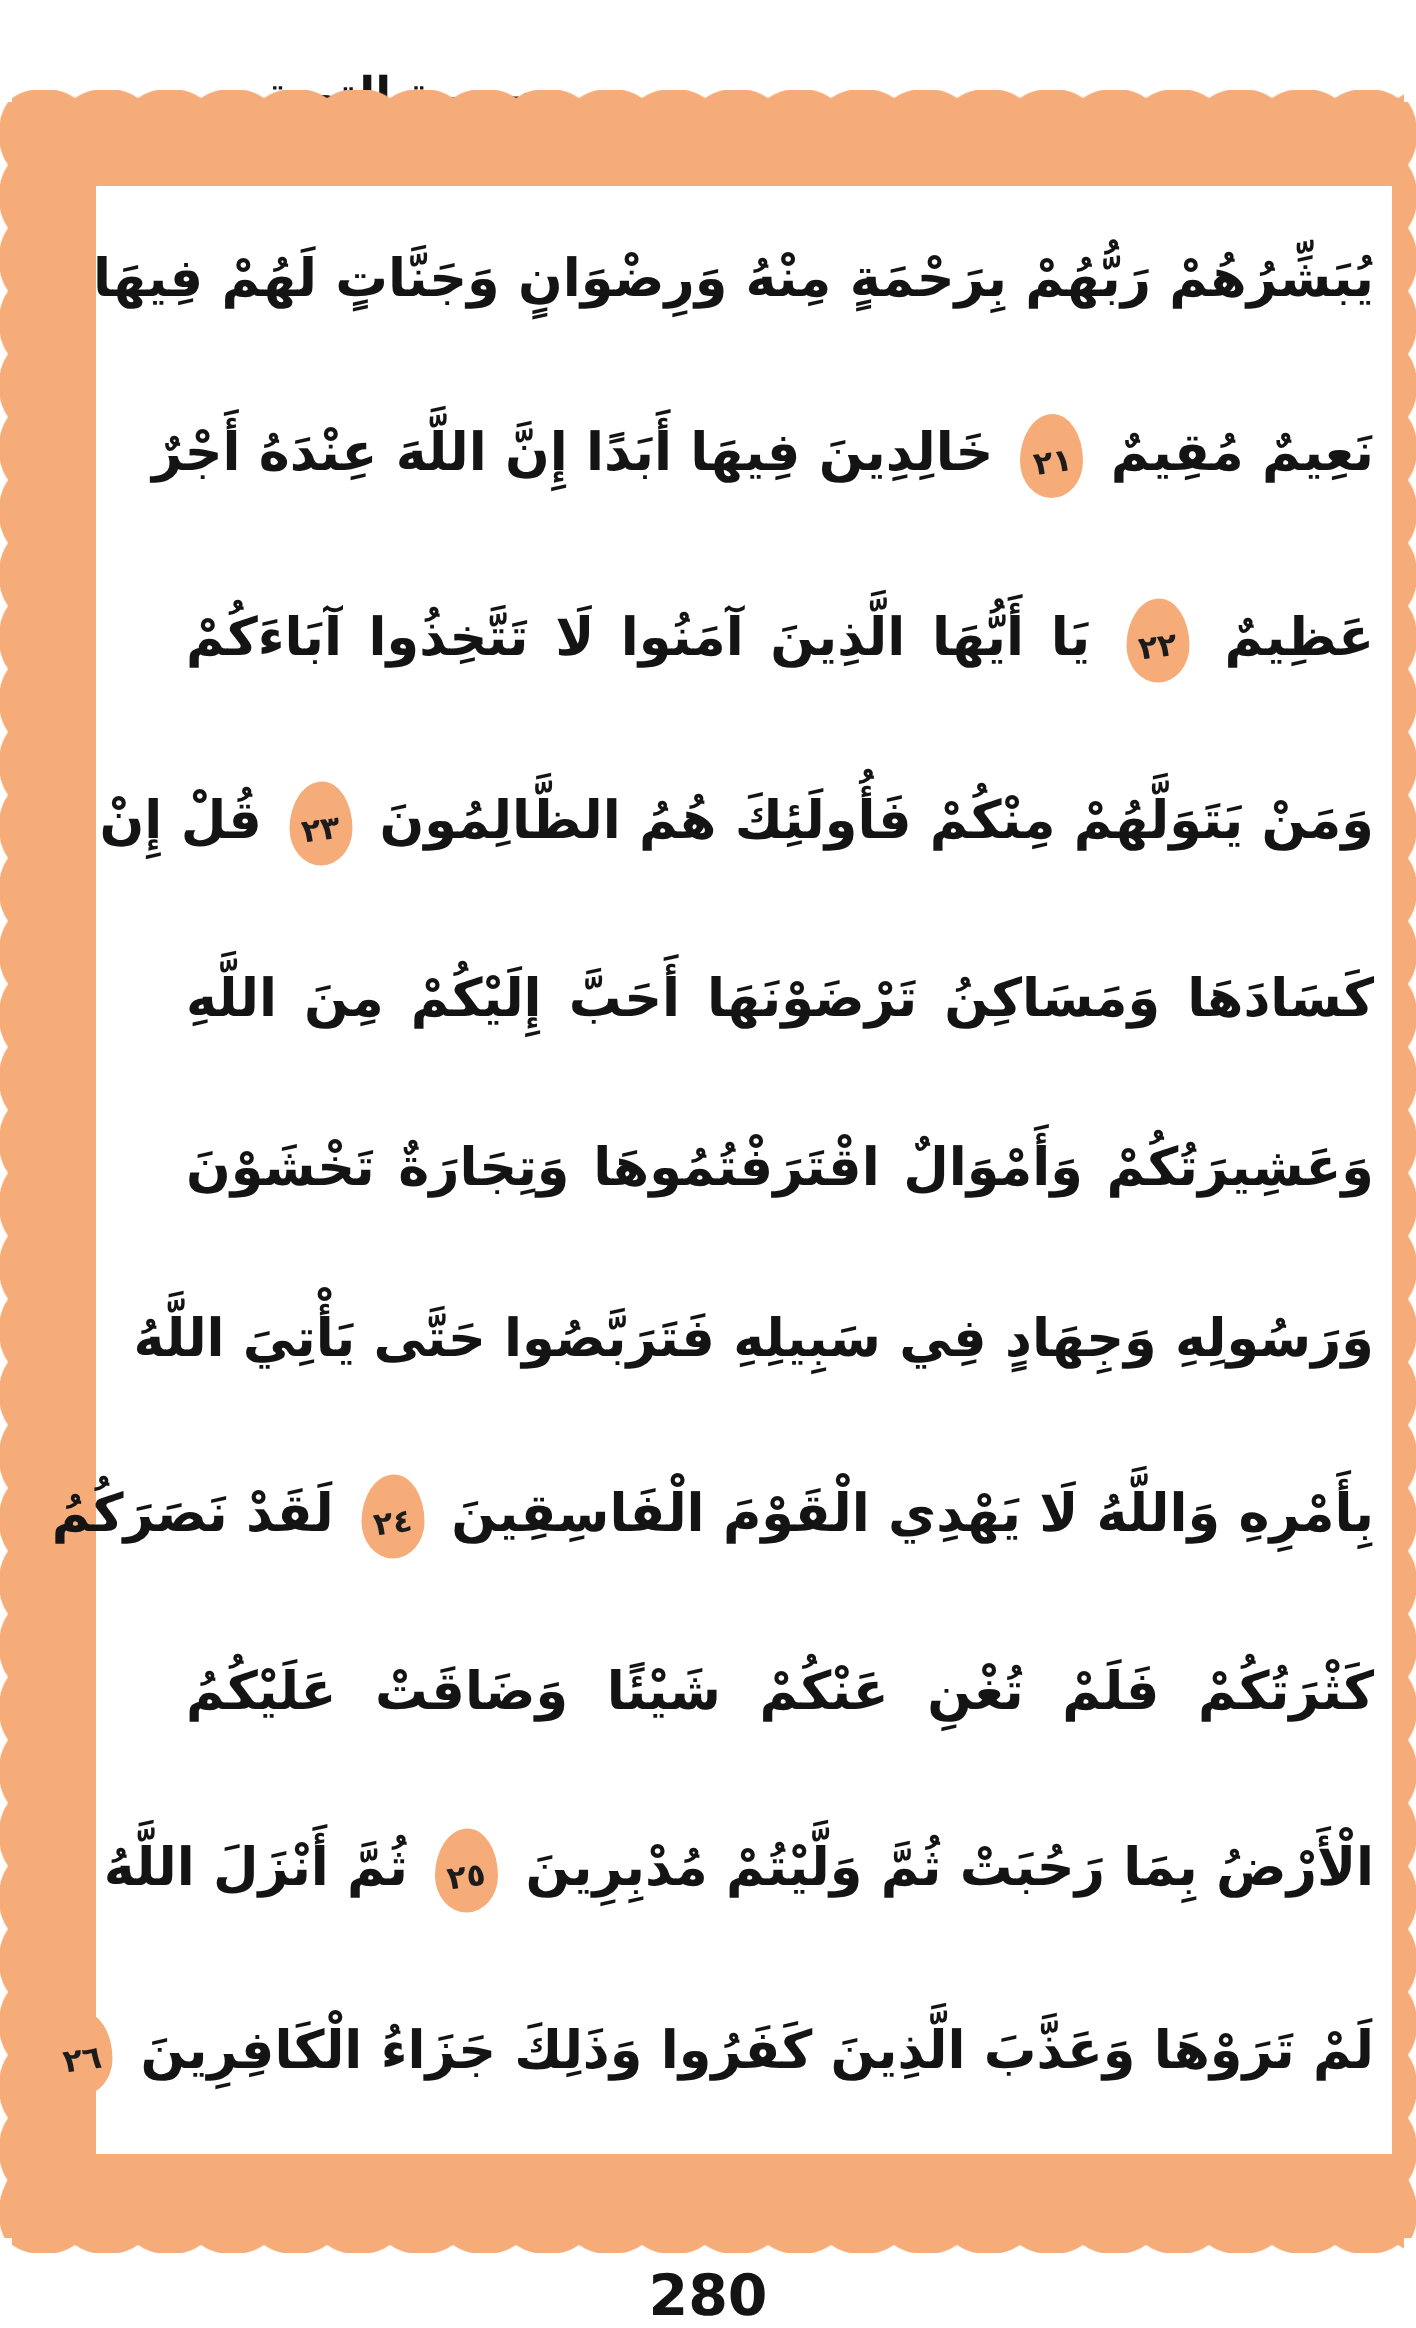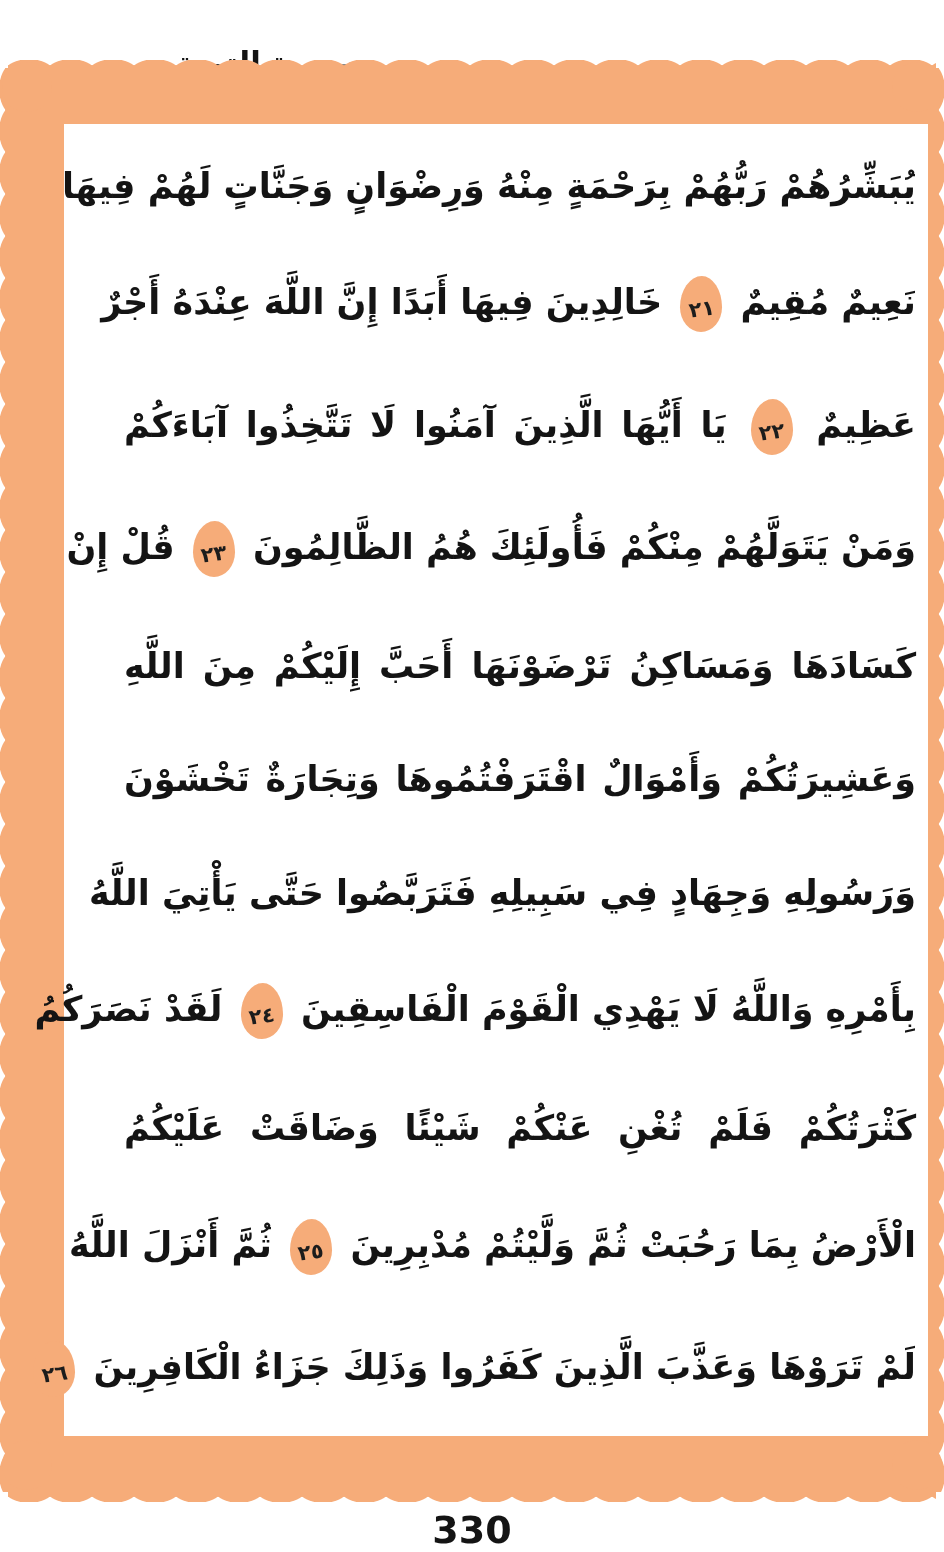--- a/index.html
+++ b/index.html
@@ -151,14 +151,14 @@
       <div class="qline"><span>وَمَنْ يَتَوَلَّهُمْ مِنْكُمْ فَأُولَئِكَ هُمُ الظَّالِمُونَ</span> <span class="verse-marker"><span class="verse-num">٢٣</span></span> <span>قُلْ إِنْ</span> </div>
       <div class="qline"><span>كَسَادَهَا وَمَسَاكِنُ تَرْضَوْنَهَا أَحَبَّ إِلَيْكُمْ مِنَ اللَّهِ</span> </div>
       <div class="qline"><span>وَعَشِيرَتُكُمْ وَأَمْوَالٌ اقْتَرَفْتُمُوهَا وَتِجَارَةٌ تَخْشَوْنَ</span> </div>
       <div class="qline"><span>وَرَسُولِهِ وَجِهَادٍ فِي سَبِيلِهِ فَتَرَبَّصُوا حَتَّى يَأْتِيَ اللَّهُ</span> </div>
       <div class="qline"><span>بِأَمْرِهِ وَاللَّهُ لَا يَهْدِي الْقَوْمَ الْفَاسِقِينَ</span> <span class="verse-marker"><span class="verse-num">٢٤</span></span> <span>لَقَدْ نَصَرَكُمُ</span> </div>
       <div class="qline"><span>كَثْرَتُكُمْ فَلَمْ تُغْنِ عَنْكُمْ شَيْئًا وَضَاقَتْ عَلَيْكُمُ</span> </div>
       <div class="qline"><span>الْأَرْضُ بِمَا رَحُبَتْ ثُمَّ وَلَّيْتُمْ مُدْبِرِينَ</span> <span class="verse-marker"><span class="verse-num">٢٥</span></span> <span>ثُمَّ أَنْزَلَ اللَّهُ</span> </div>
       <div class="qline"><span>لَمْ تَرَوْهَا وَعَذَّبَ الَّذِينَ كَفَرُوا وَذَلِكَ جَزَاءُ الْكَافِرِينَ</span> <span class="verse-marker"><span class="verse-num">٢٦</span></span> </div>
     </div>
 
-  <div class="page-number">330</div>
+  <div class="page-number">280</div>
 </div>
 
 </body></html>

